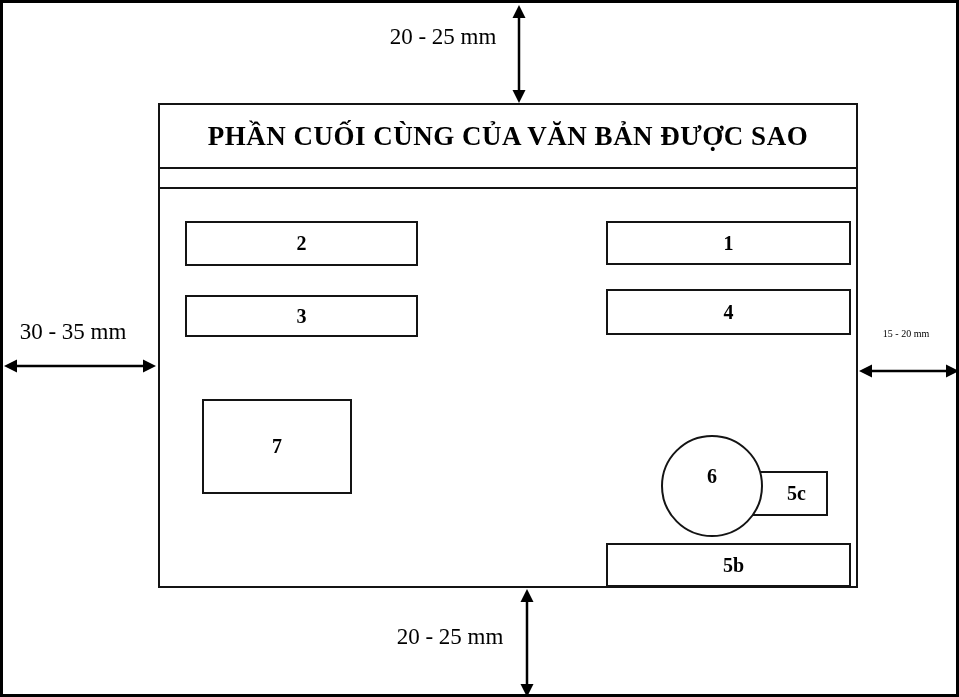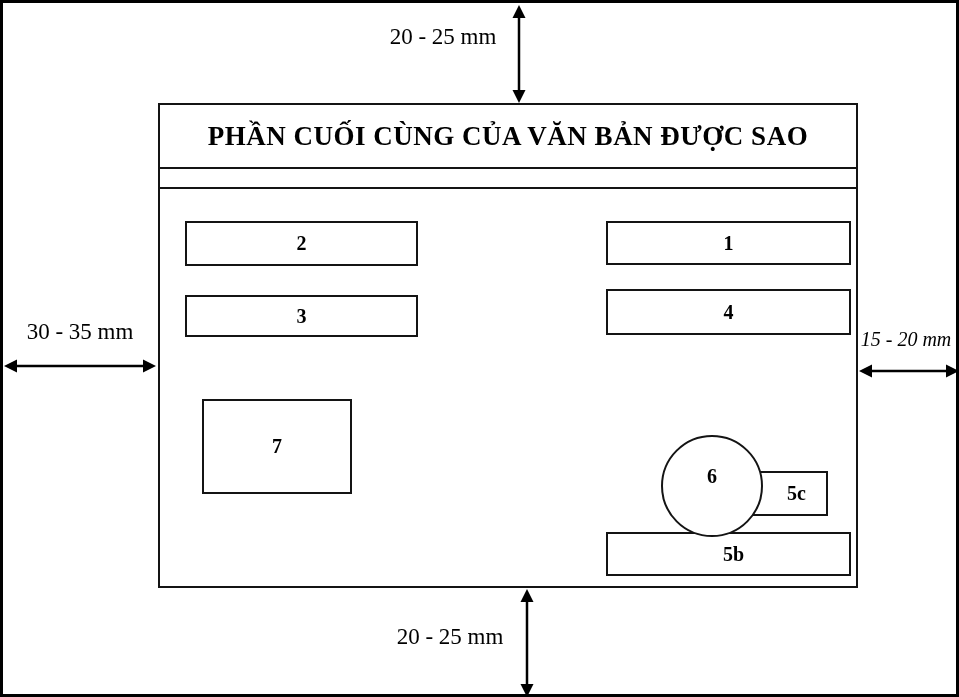--- a/index.html
+++ b/index.html
@@ -114,28 +114,28 @@
     <polygon class="arrow-head" points="11,98 4.5,85 17.5,85"></polygon>
   </svg>
 
   <div class="margin-label" style="left: 377px; top: 621px; width: 140px;">20 - 25 mm</div>
   <svg class="arrow-svg" style="left: 513px; top: 586px;" width="22" height="108" viewBox="0 0 22 108">
     <line class="arrow-line" x1="11" y1="10" x2="11" y2="98"></line>
     <polygon class="arrow-head" points="11,0 4.5,13 17.5,13"></polygon>
     <polygon class="arrow-head" points="11,108 4.5,95 17.5,95"></polygon>
   </svg>
 
-  <div class="margin-label" style="left: 12px; top: 316px; width: 130px;">30 - 35 mm</div>
+  <div class="margin-label" style="left: 5px; top: 316px; width: 130px;">30 - 35 mm</div>
   <svg class="arrow-svg" style="left: 1px; top: 352px;" width="152" height="22" viewBox="0 0 152 22">
     <line class="arrow-line" x1="10" y1="11" x2="142" y2="11"></line>
     <polygon class="arrow-head" points="0,11 13,4.5 13,17.5"></polygon>
     <polygon class="arrow-head" points="152,11 139,4.5 139,17.5"></polygon>
   </svg>
 
-  <div class="margin-label" style="left: 850px; top: 325px; width: 106px; font-size: 20px; font-style: italic;">15 - 20 mm</div>
+  <div class="margin-label" style="left: 850px; top: 325px; width: 106px; font-size: 10px;">15 - 20 mm</div>
   <svg class="arrow-svg" style="left: 856px; top: 357px;" width="100" height="22" viewBox="0 0 100 22">
     <line class="arrow-line" x1="10" y1="11" x2="90" y2="11"></line>
     <polygon class="arrow-head" points="0,11 13,4.5 13,17.5"></polygon>
     <polygon class="arrow-head" points="100,11 87,4.5 87,17.5"></polygon>
   </svg>
 
   <div class="page">
 
     <div class="title-band">
       <div class="title-text">PHẦN CUỐI CÙNG CỦA VĂN BẢN ĐƯỢC SAO</div>
@@ -154,21 +154,21 @@
 
     <div class="box" style="left: 446px; top: 116px; width: 245px; height: 44px;">
       <span>1</span>
     </div>
     <div class="box" style="left: 446px; top: 184px; width: 245px; height: 46px;">
       <span>4</span>
     </div>
     <div class="box" style="left: 585px; top: 366px; width: 83px; height: 45px;">
       <span style="margin-left: 20px;">5c</span>
     </div>
-    <div class="box" style="left: 446px; top: 427px; width: 245px; height: 44px; padding-left: 10px;">
+    <div class="box" style="left: 446px; top: 438px; width: 245px; height: 44px; padding-left: 10px;">
       <span>5b</span>
     </div>
 
     <div class="circle" style="left: 501px; top: 330px; width: 102px; height: 102px;">
       <span class="num">6</span>
     </div>
 
   </div>
 
 </div>

